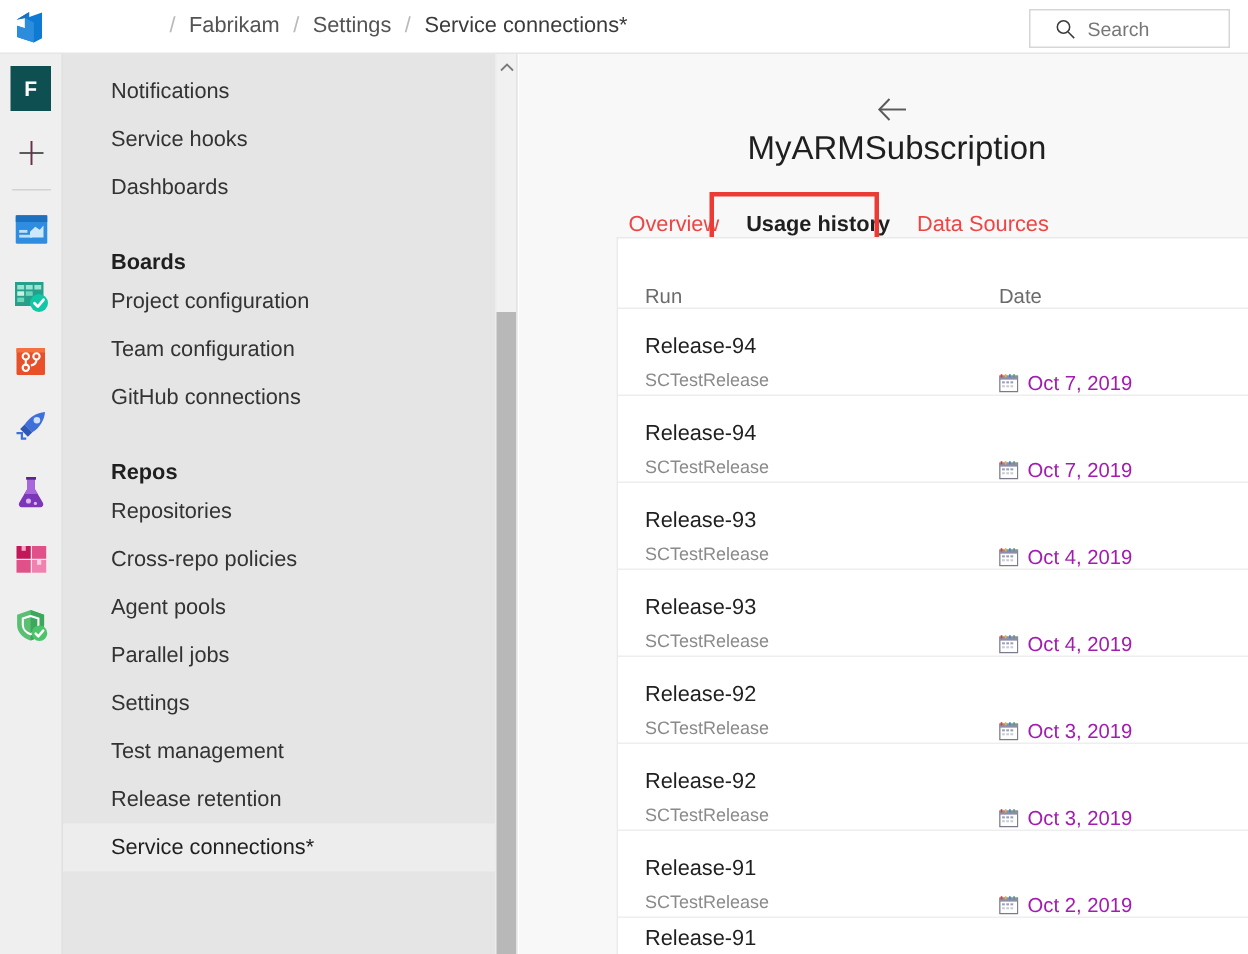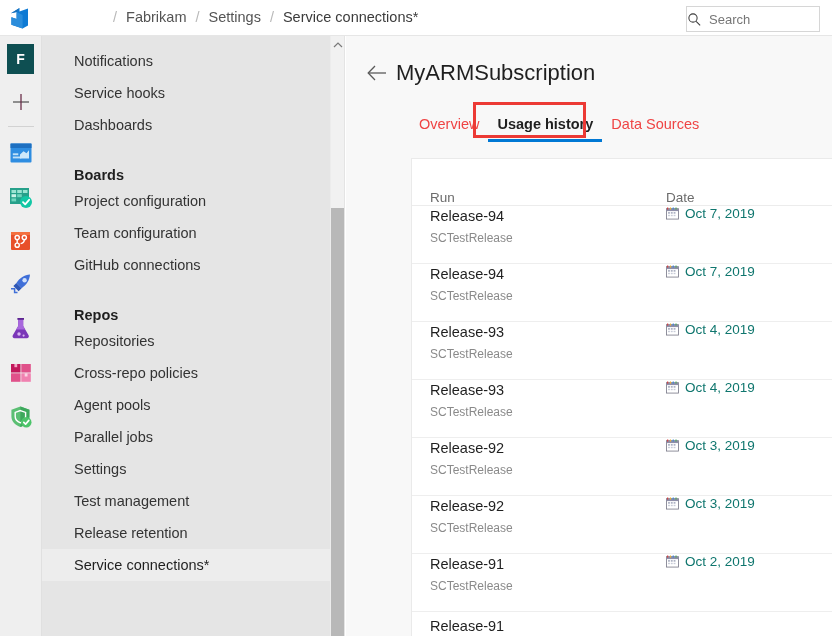--- a/index.html
+++ b/index.html
@@ -31,21 +31,21 @@
   .bc-sep { color: #b9b9b9; font-size: 14.5px; padding: 0 9px; line-height: 1; }
   .bc-item {
     color: #545454; font-size: 14.5px; line-height: 1;
     white-space: nowrap; cursor: pointer;
   }
   .bc-item.current { color: #3b3b3b; }
   .search-box {
     position: absolute; right: 12px; top: 6px;
     width: 134px; height: 26px;
     border: 1px solid #d6d6d6; background: #fff;
-    display: flex; align-items: center; padding: 0 0;
+    display: flex; align-items: center; padding: 0 16px;
   }
   .search-box .mag { width: 15px; height: 15px; flex: 0 0 auto; margin-right: 7px; }
   .search-input {
     border: 0; outline: 0; background: transparent;
     font-family: inherit; font-size: 13px; color: #3b3b3b;
     width: 100%; padding: 0;
   }
   .search-input::placeholder { color: #767676; }
 
   
@@ -108,21 +108,21 @@
     background: #b8b8b8; cursor: pointer;
   }
 
   
   .main {
     position: absolute; left: 346px; top: 36px;
     width: 486px; height: 600px;
     background: #f8f8f8; overflow: hidden;
   }
   .detail-head {
-    display: flex; align-items: center; padding: 24px 0 0 18px;
+    display: flex; align-items: center; padding: 24px 0 0 18px; flex-direction: column;
   }
   .back-arrow {
     width: 26px; height: 26px; display: flex; align-items: center;
     justify-content: center; cursor: pointer; margin-right: 6px;
   }
   .detail-title {
     font-size: 22px; color: #1f1f1f; font-weight: 400; white-space: nowrap;
   }
 
   .tabs {
@@ -155,30 +155,30 @@
     height: 47px; display: flex; align-items: flex-end;
     border-bottom: 1px solid #ececec; padding: 0 18px;
   }
   .th {
     font-size: 13.5px; color: #6b6b6b; font-weight: 400;
   }
   .th-run { flex: 1 1 auto; }
   .th-date { width: 148px; flex: 0 0 auto; }
 
   .row {
-    display: flex; align-items: flex-start;
+    display: flex; align-items: flex-end;
     height: 58px; border-bottom: 1px solid #eeeeee; padding: 0 18px;
     cursor: pointer;
   }
   .cell-run { flex: 1 1 auto; display: flex; flex-direction: column; justify-content: center; }
   .run-title { font-size: 14.5px; color: #1f1f1f; line-height: 1.5; }
   .run-sub { font-size: 12px; color: #8a8a8a; line-height: 1.6; margin-top: 1px; }
   .cell-date {
     width: 148px; flex: 0 0 auto; display: flex; align-items: center;
-    font-size: 13.5px; color: #0f766e;
+    font-size: 13.5px; color: #a21caf;
   }
   .cal-icon { width: 13px; height: 13px; margin-right: 6px; flex: 0 0 auto; }
   .row.partial { height: 30px; border-bottom: none; align-items: flex-start; padding-top: 4px; }
 </style>
 </head>
 <body>
 
 <div id="app">
 
   <div class="topbar">

